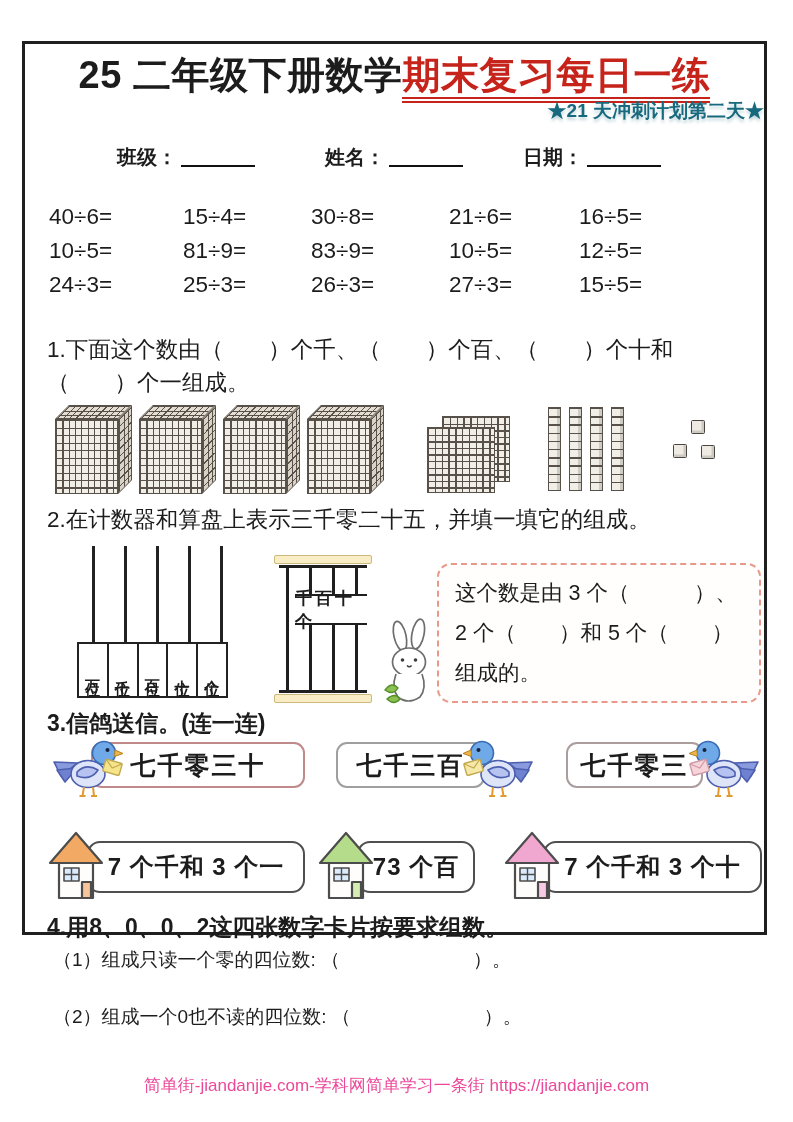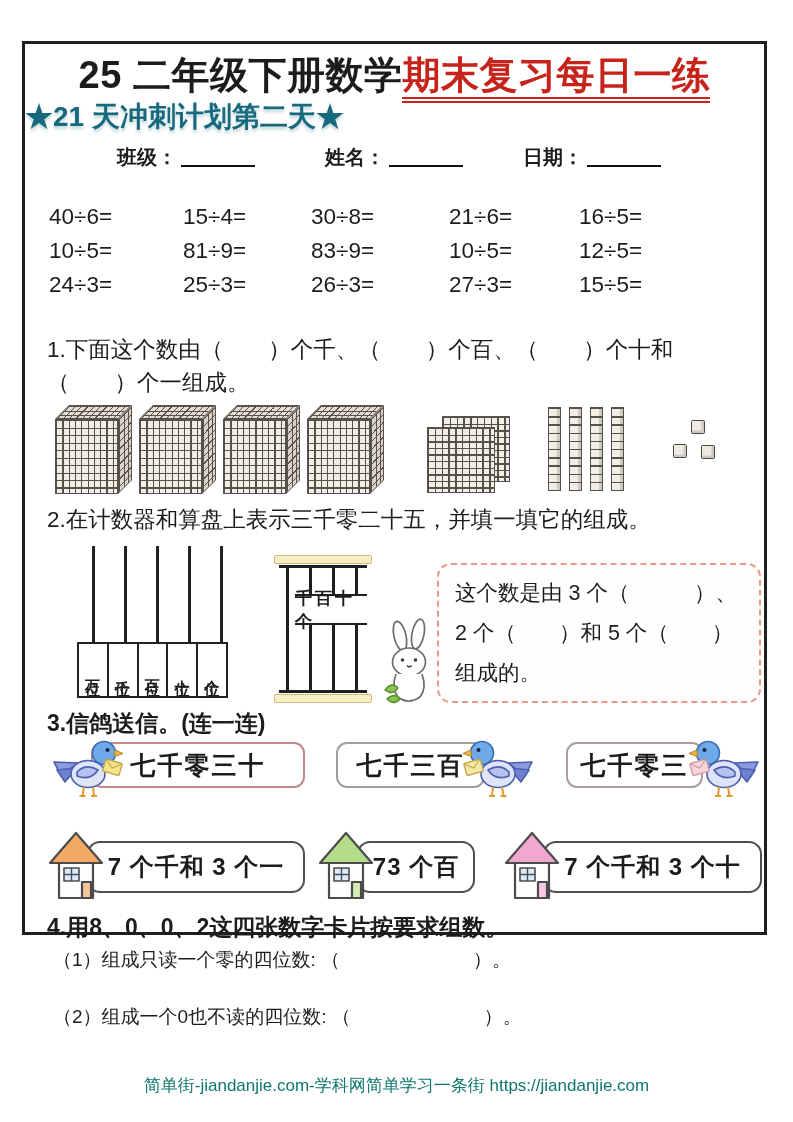--- a/index.html
+++ b/index.html
@@ -3,21 +3,21 @@
 <meta charset="utf-8">
 <style>
   html,body{margin:0;padding:0;background:#e9e9e9;}
   .page{position:relative;width:793px;height:1122px;background:#ffffff;margin:0 auto;
         font-family:"Liberation Sans",sans-serif;color:#1c1c1c;overflow:hidden;}
   .frame{position:absolute;left:22px;top:41px;width:745px;height:894px;border:3px solid #1f1f1f;box-sizing:border-box;}
 
   
   .title{position:absolute;left:0;right:0;top:6px;text-align:center;font-size:38px;font-weight:bold;letter-spacing:0.5px;white-space:nowrap;}
   .title .red{color:#c6231b;border-bottom:6px double #c6231b;padding-bottom:1px;}
-  .subtitle{position:absolute;left:0;right:0;top:54px;text-align:left;font-size:28px;font-weight:bold;color:#17697d;
+  .subtitle{position:absolute;left:0;right:0;top:54px;text-align:right;font-size:19px;font-weight:bold;color:#17697d;
             text-shadow:0 3px 3px rgba(23,105,125,0.25);}
   .fields{position:absolute;left:0;top:100px;width:100%;height:34px;font-size:20px;font-weight:bold;text-align:right;}
   .fld{position:absolute;white-space:nowrap;}
   .fld.f1{left:92px;} .fld.f2{left:300px;} .fld.f3{left:498px;}
   .blank{display:inline-block;width:74px;height:20px;border-bottom:2.5px solid #111;margin-left:4px;vertical-align:-3px;}
 
   
   .stitle{position:absolute;left:22px;font-size:23px;font-weight:600;}
   .bodytxt{position:absolute;left:22px;font-size:22.5px;line-height:33px;width:706px;}
 
@@ -92,21 +92,21 @@
   
   .hgroup{position:absolute;height:80px;}
   .hg1{left:22px;top:784px;} .hg2{left:292px;top:784px;} .hg3{left:478px;top:784px;}
   .hbox{position:absolute;top:13px;left:40px;height:52px;box-sizing:border-box;border:2.6px solid #4f4f4f;border-radius:13px;background:#fff;
         display:flex;align-items:center;justify-content:center;font-size:24px;font-weight:600;letter-spacing:1px;}
   .hg1 .hbox{width:218px;} .hg2 .hbox{width:118px;} .hg3 .hbox{width:219px;}
   .house{position:absolute;left:0;top:0;z-index:2;}
 
   .q41,.q42{position:absolute;left:28px;font-size:19px;}
 
-  .footer{position:absolute;left:0;right:0;top:1074px;text-align:center;font-size:17px;color:#0f766e;}
+  .footer{position:absolute;left:0;right:0;top:1074px;text-align:center;font-size:17px;color:#ec4899;}
 </style>
 </head>
 <body>
 
 <div class="page">
   <div class="frame">
 
     <div class="title"><span>25 二年级下册数学</span><span class="red">期末复习每日一练</span></div>
 
     <div class="subtitle">★21 天冲刺计划第二天★</div>

